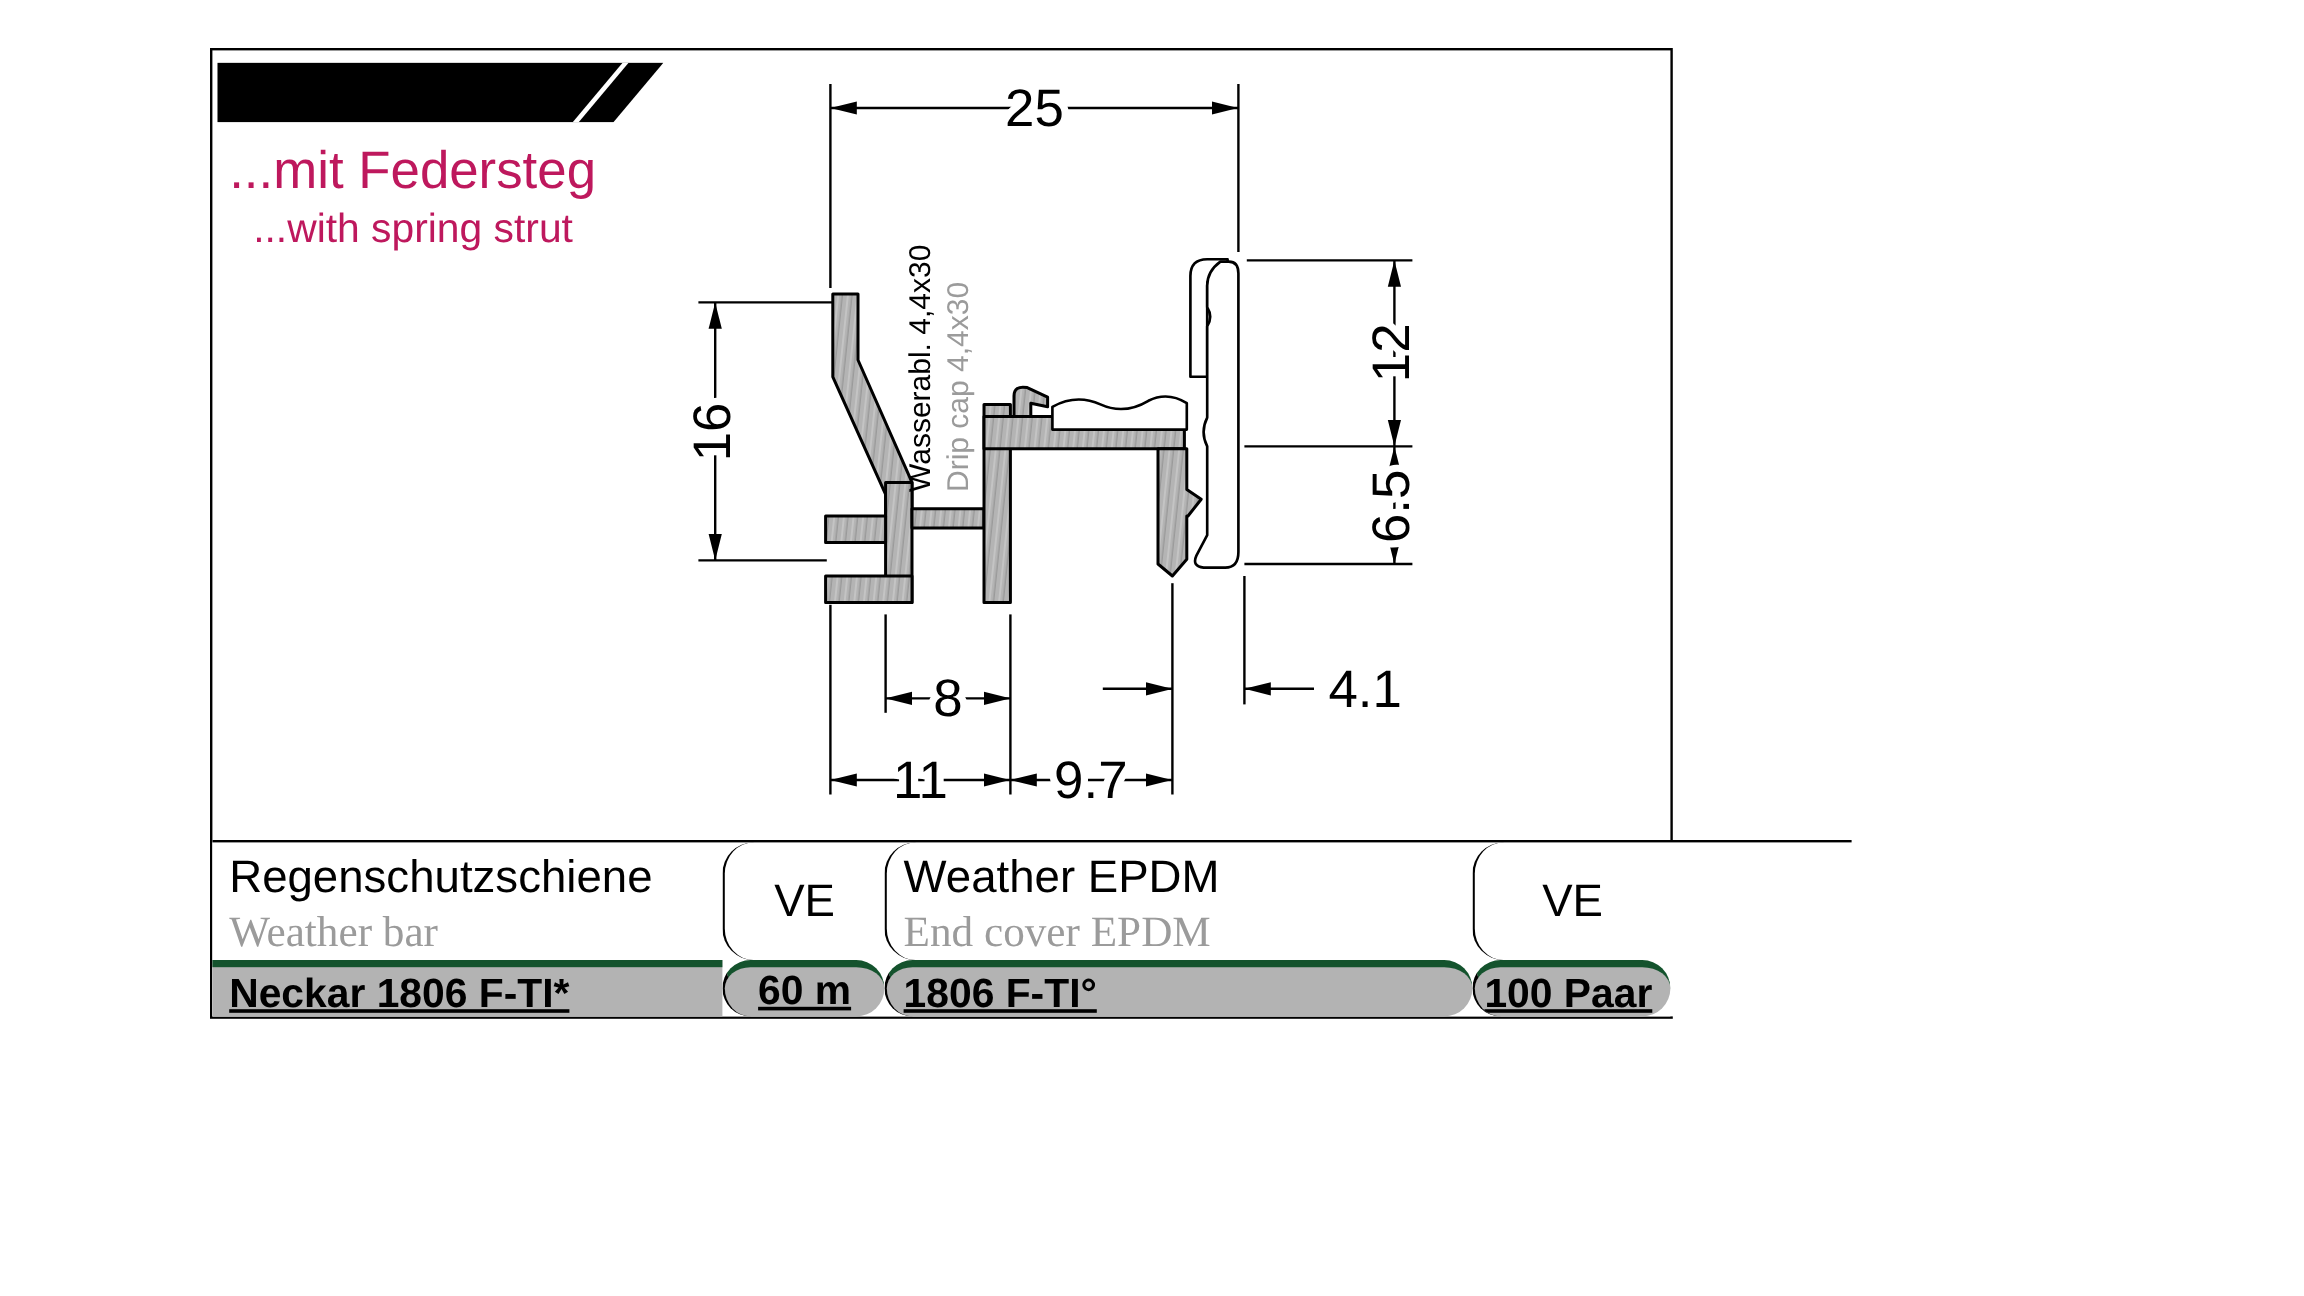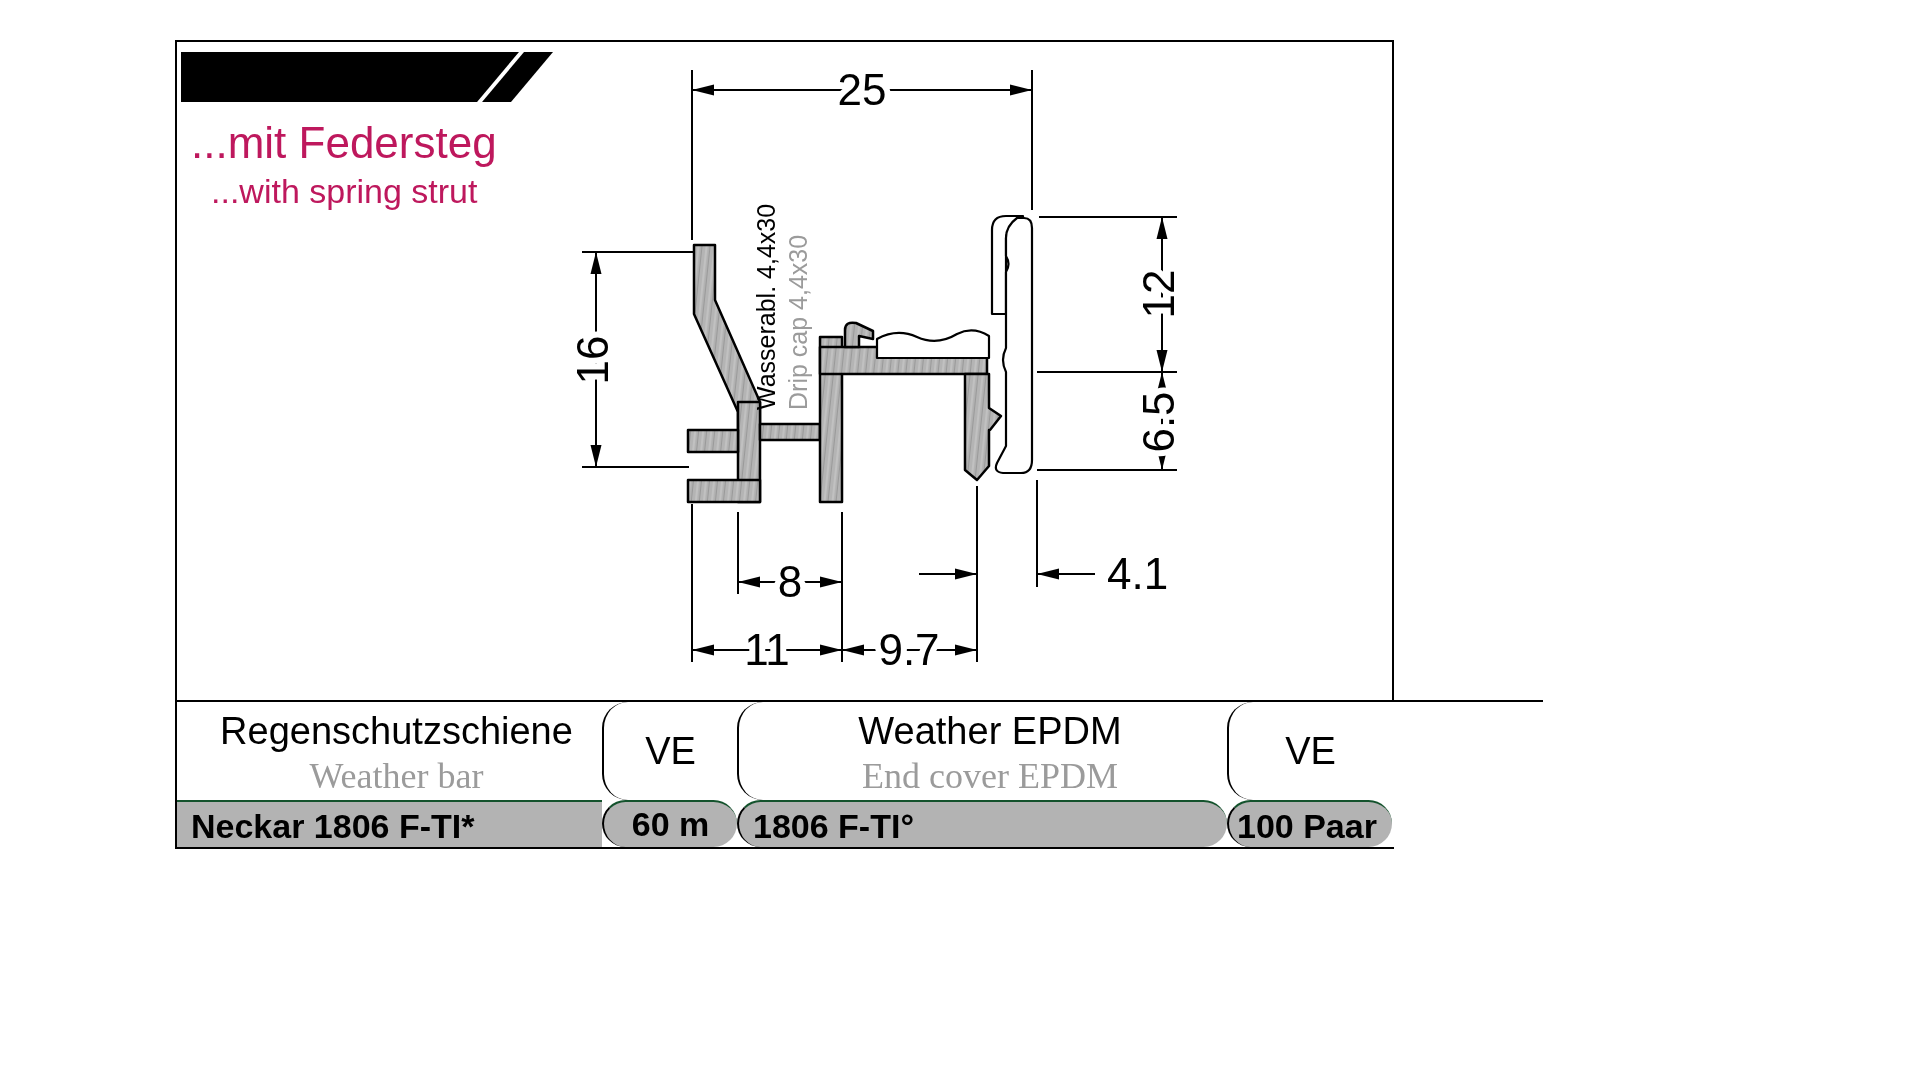--- a/index.html
+++ b/index.html
@@ -27,25 +27,25 @@
   .capw     { fill:#ffffff; stroke:#000; stroke-width:2.2; stroke-linejoin:round; }
   .dim      { font-family:"Liberation Sans",sans-serif; font-size:44px; fill:#000;
               paint-order:stroke; stroke:#ffffff; stroke-width:12px; stroke-linejoin:round; }
   .ann-de   { font-family:"Liberation Sans",sans-serif; font-size:25px; fill:#000; }
   .ann-en   { font-family:"Liberation Sans",sans-serif; font-size:25px; fill:#9b9b9b; }
 
   
   .spec-table { position:absolute; left:0; top:658px; width:1366px; height:147px;
                 border-top:2px solid #000; box-sizing:border-box;
                 display:grid; grid-template-columns:425px 135px 490px 165px;
-                grid-template-rows:98px 47px; background:#fff;text-align:center; }
+                grid-template-rows:98px 47px; background:#fff; }
   .cell { box-sizing:border-box; padding:6px 0 0 14px; overflow:hidden; }
   .cell.b-left { border-left:2px solid #000;border-radius:26px; }
-  .cell.row2 { border-top:2px solid #14532d; background:#b3b3b3; font-weight:700;
-               font-size:34px; padding-top:4px; display:flex; align-items:center; }
+  .cell.row2 { border-top:6px solid #14532d; background:#b3b3b3; font-weight:700;
+               font-size:34px; padding-top:4px; display:flex; align-items:center;text-decoration:underline; }
   .cell.center { display:flex; align-items:center; justify-content:center; padding:0; }
   .hdr-de { font-size:38px; color:#000; line-height:46px; }
   .hdr-en { font-size:36px; color:#9b9b9b; line-height:44px;font-family:Liberation Serif, serif; }
   .ve { font-size:38px; color:#000; }
 </style>
 </head>
 <body>
 
 <div class="page">
   <div class="sheet">

